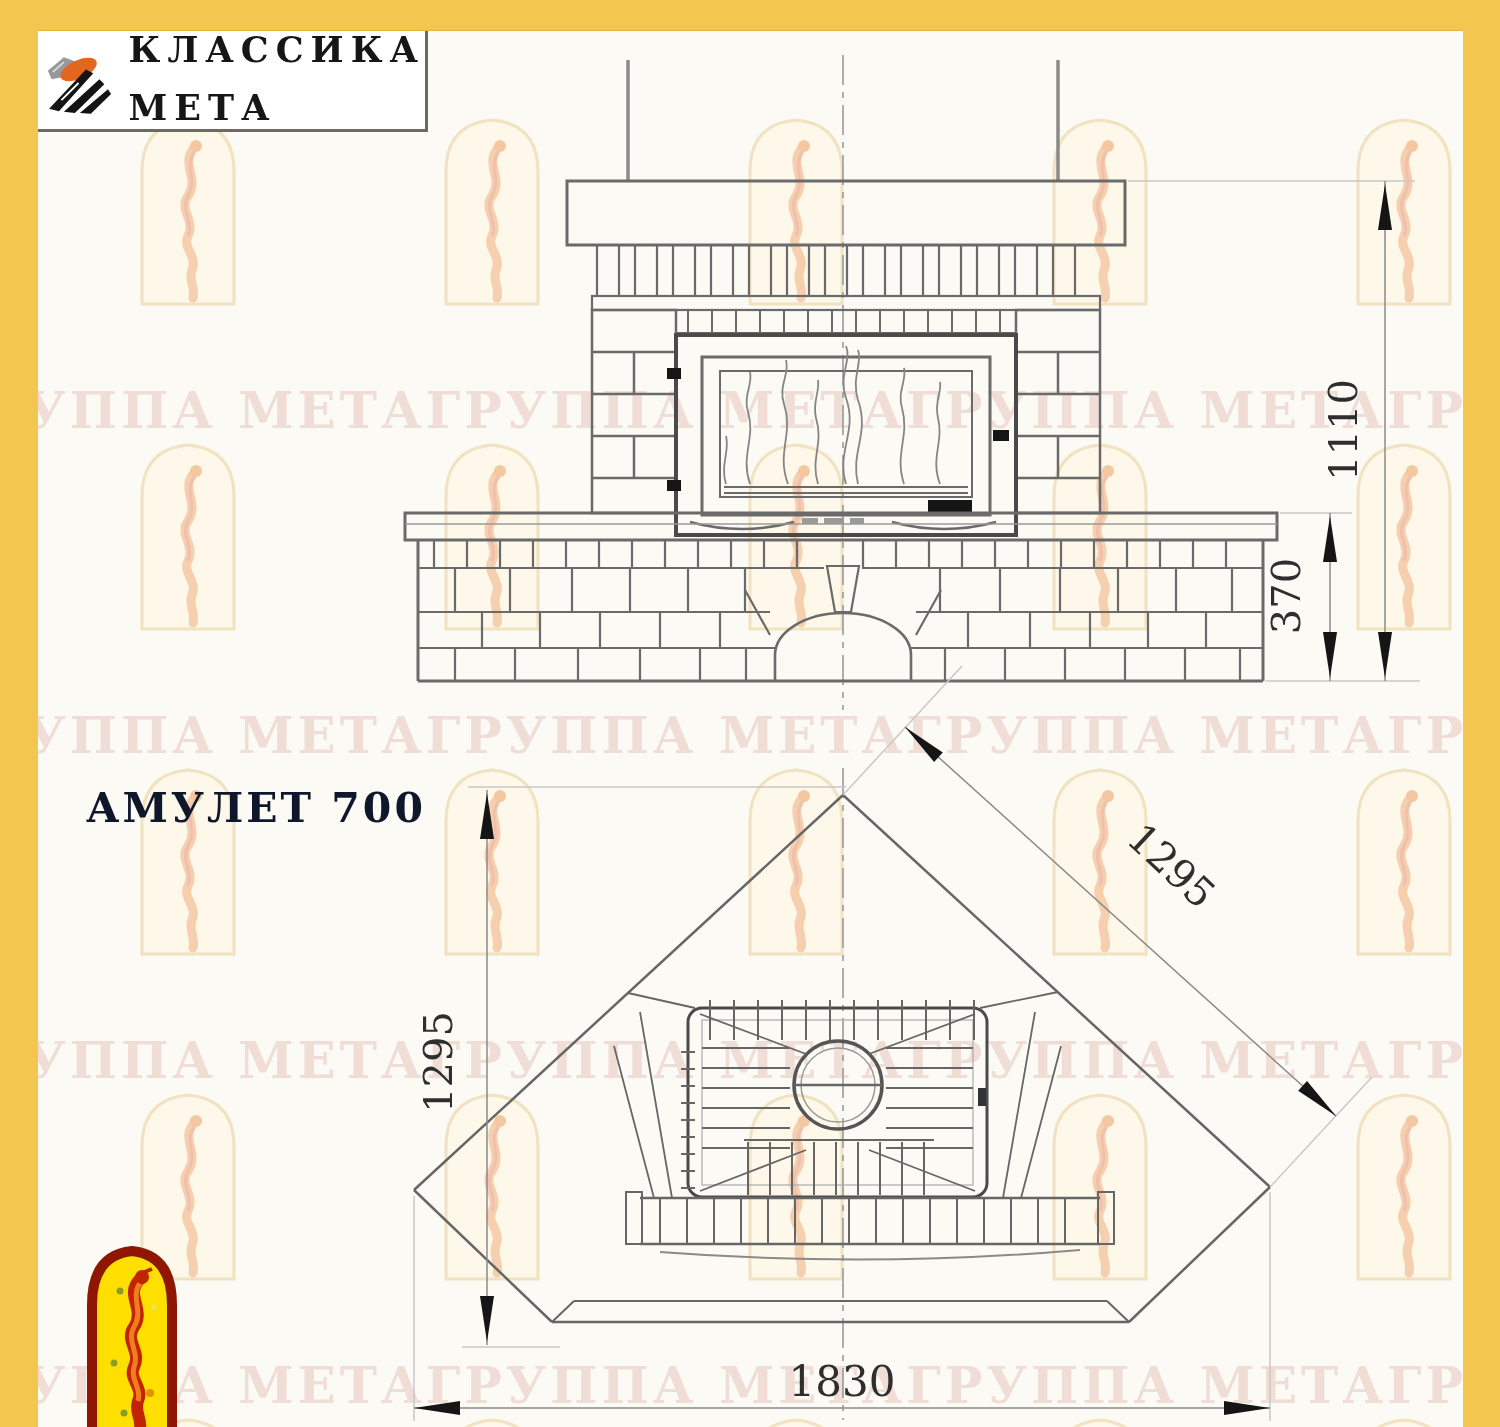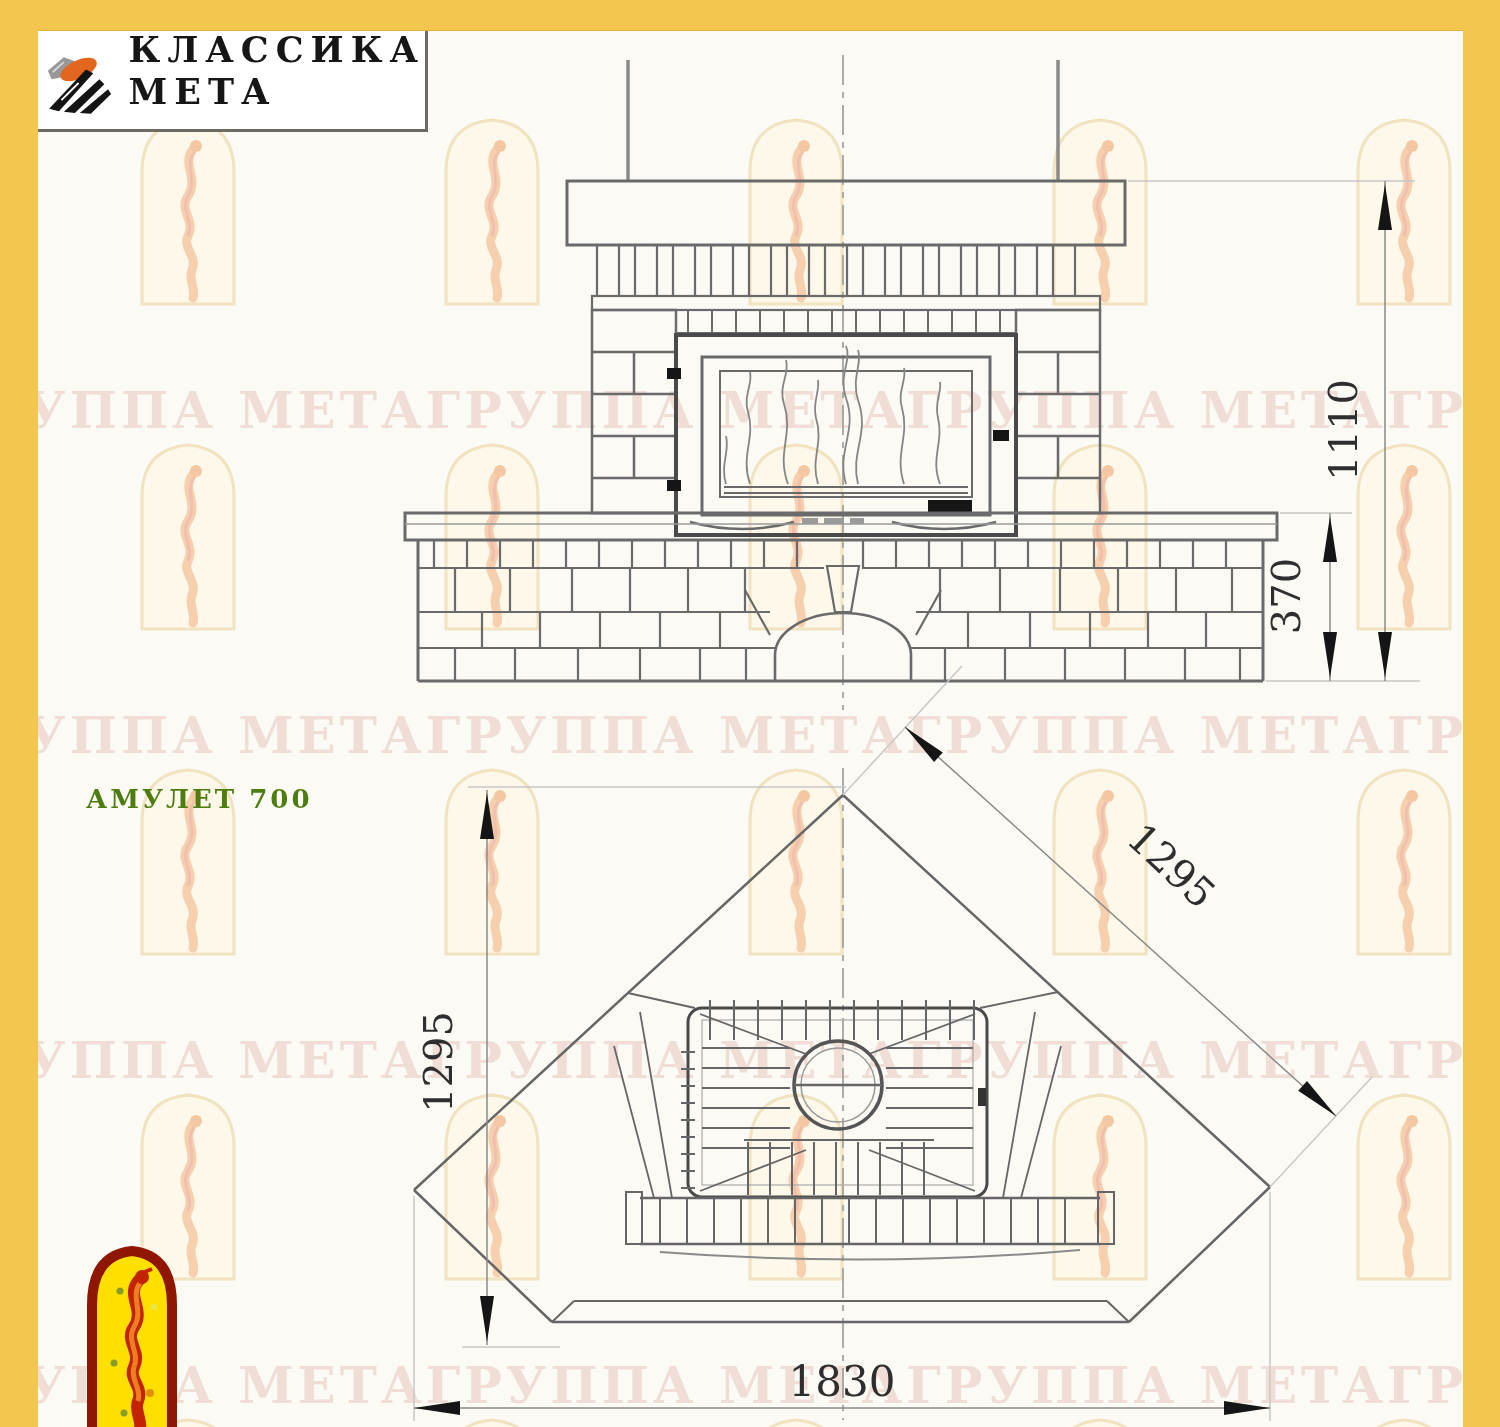--- a/index.html
+++ b/index.html
@@ -9,24 +9,24 @@
   .strip-top{left:0;top:0;width:1500px;height:30px;border-bottom:1px solid #e3b340;}
   .strip-left{left:0;top:0;width:38px;height:1427px;}
   .strip-right{left:1463px;top:0;width:37px;height:1427px;}
   .bgsvg,.mainsvg{position:absolute;left:0;top:0;}
   .wm-text{position:absolute;left:-55px;width:1650px;white-space:nowrap;
            font-weight:bold;font-size:50px;letter-spacing:4px;
            color:rgba(209,138,126,0.26);pointer-events:none;}
   .logo-box{position:absolute;left:30px;top:26px;width:398px;height:106px;
             background:#ffffff;border:3px solid #6d6a62;box-sizing:border-box;display:flex;}
   .logo-icon{margin:6px 0 0 10px;}
-  .logo-text{margin-left:12px;display:flex;flex-direction:column;justify-content:flex-start;}
+  .logo-text{margin-left:12px;display:flex;flex-direction:column;justify-content:space-between;}
   .logo-line{font-weight:bold;font-size:35px;line-height:42px;letter-spacing:7px;color:#161616;}
-  .title{position:absolute;left:86px;top:784px;font-weight:bold;font-size:26px;
-         letter-spacing:3px;color:#4d7c0f;}
+  .title{position:absolute;left:86px;top:784px;font-weight:bold;font-size:41px;
+         letter-spacing:3px;color:#0f172a;}
   .emblem{position:absolute;left:84px;top:1243px;}
   text.dim{font-family:"DejaVu Serif", serif;font-size:40px;fill:#2e2e2e;}
   text.dimw{font-family:"DejaVu Serif", serif;font-size:42px;fill:#2e2e2e;}
 </style>
 </head>
 <body>
 
 <div class="page">
 
   <svg class="bgsvg" width="1500" height="1427">

